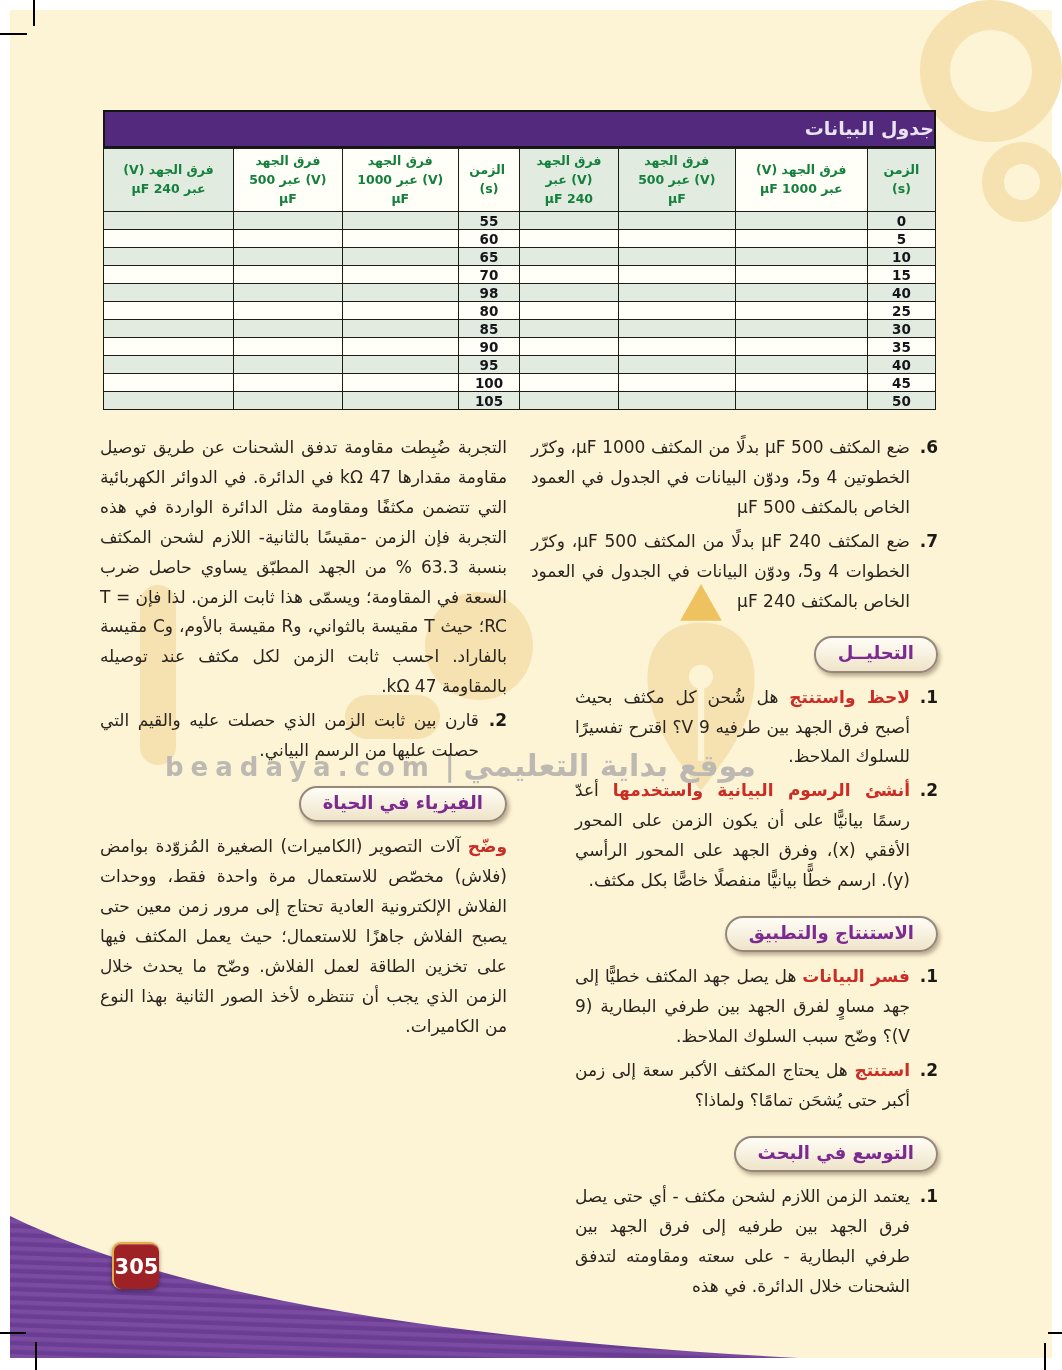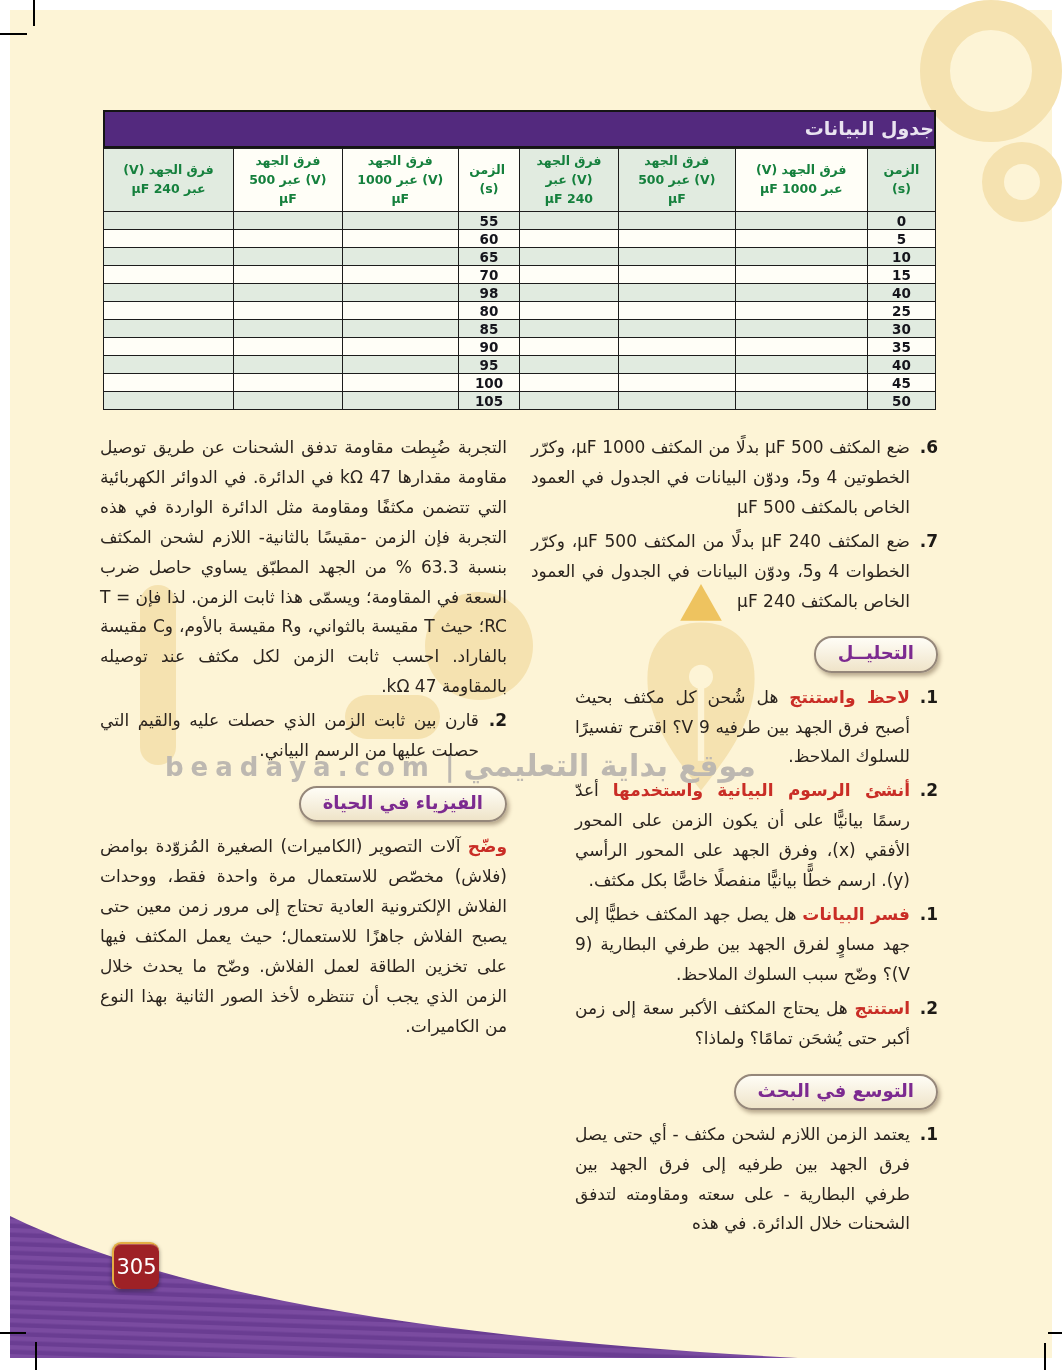--- a/index.html
+++ b/index.html
@@ -70,21 +70,21 @@
   .wm-text{
     position:absolute;left:165px;top:748px;direction:ltr;white-space:nowrap;
     color:#bdb8b1;font-weight:bold;font-size:26px;
   }
   .wm-text .lat{letter-spacing:7px;margin-top:10px;}
   .wm-text .arb{font-size:30px;letter-spacing:0;}
   
   .footer-wave{position:absolute;left:10px;top:1210px;width:1042px;height:148px;z-index:1;}
   .page-badge{
     position:absolute;left:112px;top:1242px;width:47px;height:47px;z-index:3;
-    background:#9e2126;border-radius:9px;color:#ffffff;font-weight:normal;font-size:21px;
+    background:#9e2126;border-radius:9px;color:#ffffff;font-weight:bold;font-size:21px;
     display:flex;align-items:center;justify-content:center;
     box-shadow:0 2px 4px rgba(0,0,0,.45), inset 0 1px 0 rgba(255,255,255,.25);
     border-top:2px solid #e3ae44;border-left:2px solid #e3ae44;box-sizing:border-box;
   }
   
   .crop{position:absolute;background:#000;z-index:6;}
   .crop.tl-v{left:33px;top:0;width:2px;height:26px;}
   .crop.tl-h{left:0;top:33px;width:27px;height:2px;}
   .crop.bl-h{left:0;top:1332px;width:26px;height:2px;}
   .crop.bl-v{left:35px;top:1342px;width:2px;height:28px;}
@@ -267,20 +267,23 @@
         <span>هل شُحن كل مكثف بحيث أصبح فرق الجهد بين طرفيه 9 V؟ اقترح تفسيرًا للسلوك الملاحظ.</span>
       </div>
       <div class="item">
         <span class="num">2.</span>
         <span class="lead">أنشئ الرسوم البيانية واستخدمها</span>
         <span>أعدّ رسمًا بيانيًّا على أن يكون الزمن على المحور الأفقي (x)، وفرق الجهد على المحور الرأسي (y). ارسم خطًّا بيانيًّا منفصلًا خاصًّا بكل مكثف.</span>
       </div>
     </div>
 
     <div class="section">
+      <div class="badge">
+        <span>الاستنتاج والتطبيق</span>
+      </div>
       <div class="item">
         <span class="num">1.</span>
         <span class="lead">فسر البيانات</span>
         <span>هل يصل جهد المكثف خطيًّا إلى جهد مساوٍ لفرق الجهد بين طرفي البطارية (9 V)؟ وضّح سبب السلوك الملاحظ.</span>
       </div>
       <div class="item">
         <span class="num">2.</span>
         <span class="lead">استنتج</span>
         <span>هل يحتاج المكثف الأكبر سعة إلى زمن أكبر حتى يُشحَن تمامًا؟ ولماذا؟</span>
       </div>

